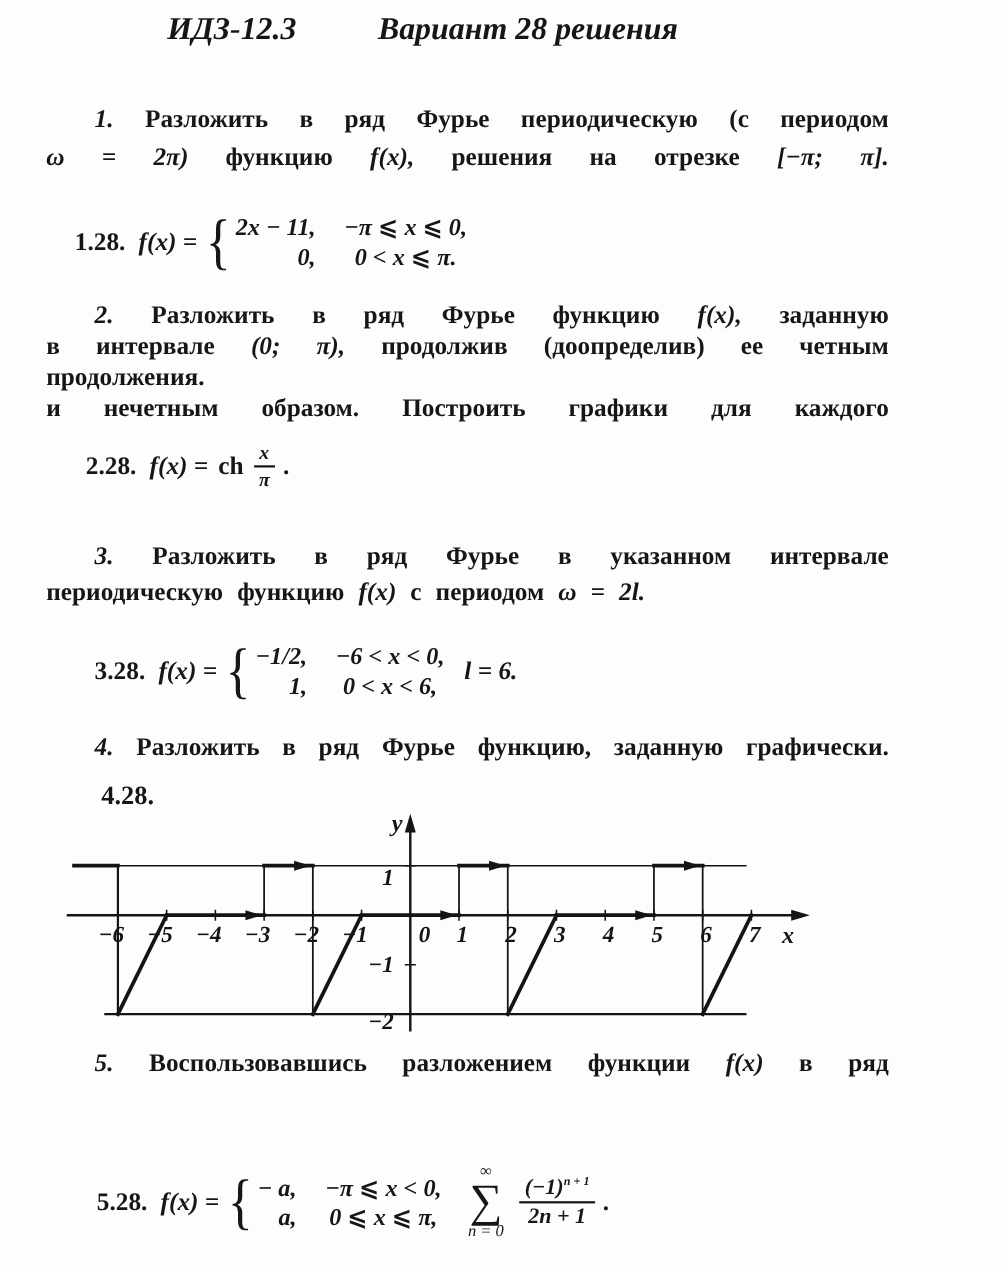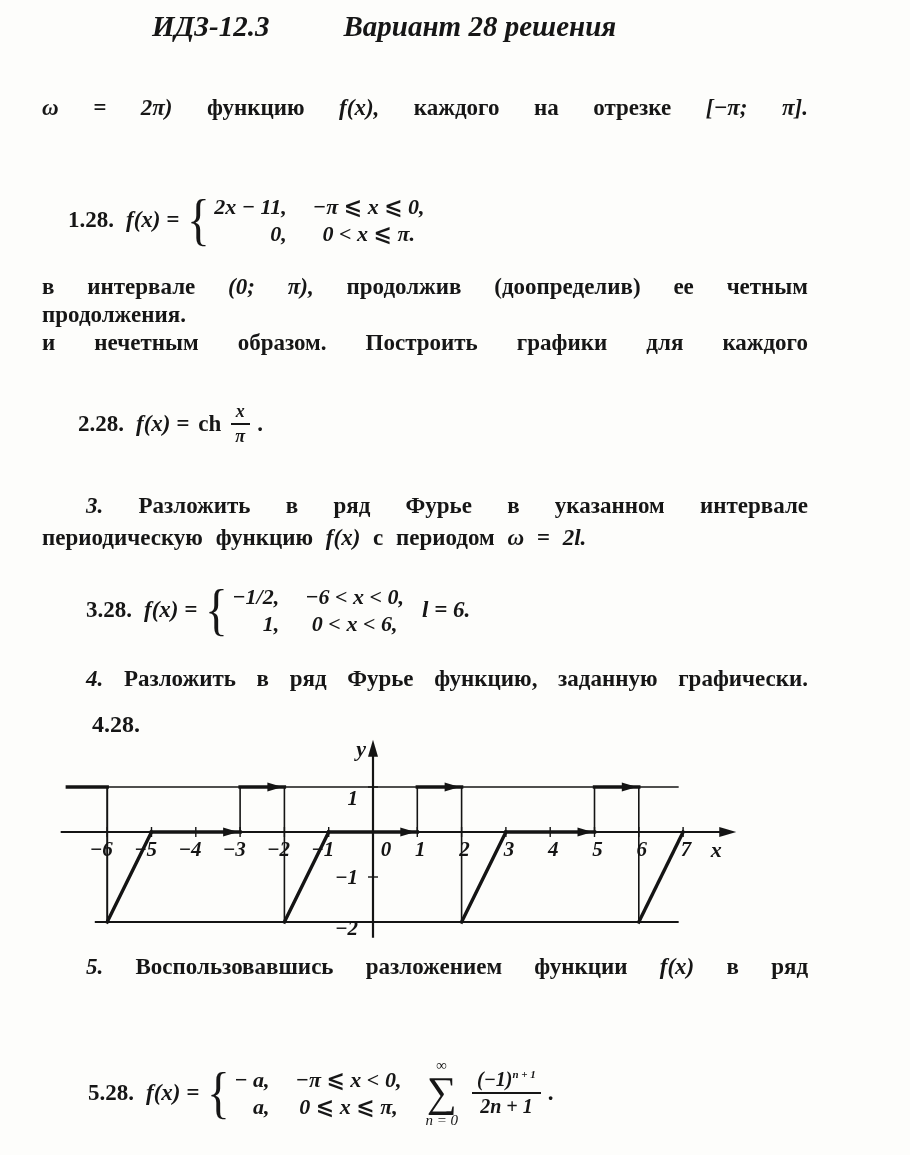--- a/index.html
+++ b/index.html
@@ -50,42 +50,52 @@
 <body>
 
 <div class="page">
 
   <div class="doc-header">
     <span>ИДЗ-12.3</span>
     <span>Вариант 28 решения</span>
   </div>
 
   <div class="para lh35" style="top:90px">
+    <div class="pline ind">
+      <span class="seg n">1.</span>
+      <span class="seg">Разложить в ряд Фурье периодическую (с периодом</span>
+    </div>
     <div class="pline">
       <span class="seg m">ω = 2π)</span>
       <span class="seg">функцию</span>
       <span class="seg m">f(x),</span>
-      <span class="seg">каждого на отрезке</span>
+      <span class="seg">решения на отрезке</span>
       <span class="seg m">[−π; π].</span>
     </div>
   </div>
 
   <div class="formula valleft" style="top:192px;left:68px">
     <span class="flabel">1.28.</span>
     <span class="lhs mi">f(x) =</span>
     <span class="brace">{</span>
     <div class="cases">
       <span class="val mi">2x − 11,</span>
       <span class="cond mi">−π ⩽ x ⩽ 0,</span>
       <span class="val mi">0,</span>
       <span class="cond mi">0 &lt; x ⩽ π.</span>
     </div>
   </div>
 
   <div class="para lh28" style="top:273px">
+    <div class="pline ind">
+      <span class="seg n">2.</span>
+      <span class="seg">Разложить в ряд Фурье функцию</span>
+      <span class="seg m">f(x),</span>
+      <span class="seg">заданную</span>
+    </div>
     <div class="pline">
       <span class="seg">в интервале</span>
       <span class="seg m">(0; π),</span>
       <span class="seg">продолжив (доопределив) ее четным</span>
     </div>
     <div class="pline left">
       <span class="seg">продолжения.</span>
     </div>
     <div class="pline">
       <span class="seg">и нечетным образом. Построить графики для каждого</span>

